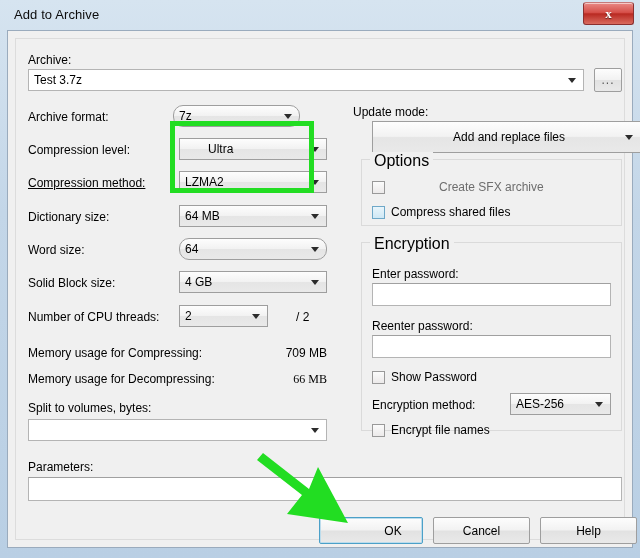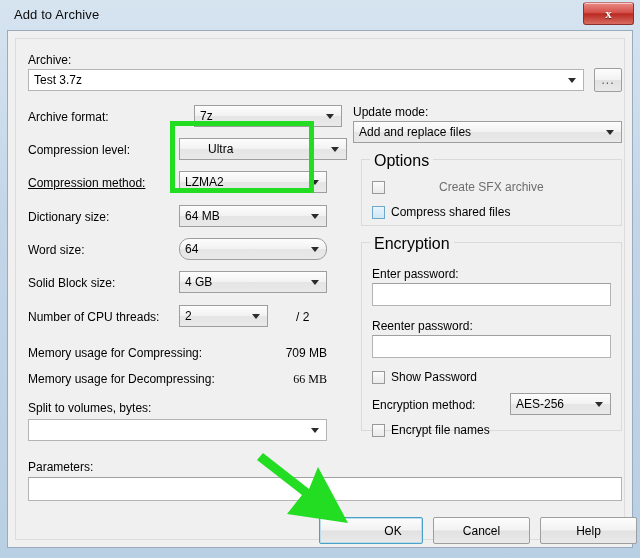--- a/index.html
+++ b/index.html
@@ -156,27 +156,27 @@
       <div class="client-inner">
 
         <div class="lbl" style="left:12px;top:14px;">Archive:</div>
         <div class="combo flat" style="left:12px;top:30px;width:556px;height:22px;">
           <span>Test 3.7z</span>
           <span class="arrow"></span>
         </div>
         <div class="btn" style="left:578px;top:29px;width:28px;height:24px;color:#555;letter-spacing:1px;">...</div>
 
         <div class="lbl" style="left:12px;top:71px;">Archive format:</div>
-        <div class="combo" style="left:178px;top:66px;width:148px;height:22px;">
+        <div class="combo" style="left:157px;top:66px;width:127px;height:22px;border-radius:10px;">
           <span>7z</span>
           <span class="arrow"></span>
         </div>
 
         <div class="lbl" style="left:12px;top:104px;">Compression level:</div>
-        <div class="combo" style="left:163px;top:99px;width:168px;height:22px;padding-left:28px;">
+        <div class="combo" style="left:163px;top:99px;width:148px;height:22px;padding-left:28px;">
           <span>Ultra</span>
           <span class="arrow"></span>
         </div>
 
         <div class="lbl" style="left:12px;top:137px;text-decoration:underline;">Compression method:</div>
         <div class="combo" style="left:163px;top:132px;width:148px;height:22px;">
           <span>LZMA2</span>
           <span class="arrow"></span>
         </div>
 
@@ -216,21 +216,21 @@
           <span></span>
           <span class="arrow"></span>
         </div>
 
         <div class="lbl" style="left:12px;top:421px;">Parameters:</div>
         <div class="textbox" style="left:12px;top:438px;width:594px;height:24px;">
           <span></span>
         </div>
 
         <div class="lbl" style="left:337px;top:66px;">Update mode:</div>
-        <div class="combo" style="left:337px;top:82px;width:269px;height:22px;">
+        <div class="combo" style="left:356px;top:82px;width:269px;height:32px;justify-content:center;">
           <span>Add and replace files</span>
           <span class="arrow"></span>
         </div>
 
         <div class="group" style="left:345px;top:120px;width:261px;height:67px;"></div>
         <div class="group-title" style="left:354px;top:113px;">Options</div>
 
         <div class="cbrow disabled" style="left:356px;top:141px;gap:48px;">
           <span class="cbox"></span>
           <span class="cblabel">Create SFX archive</span>

